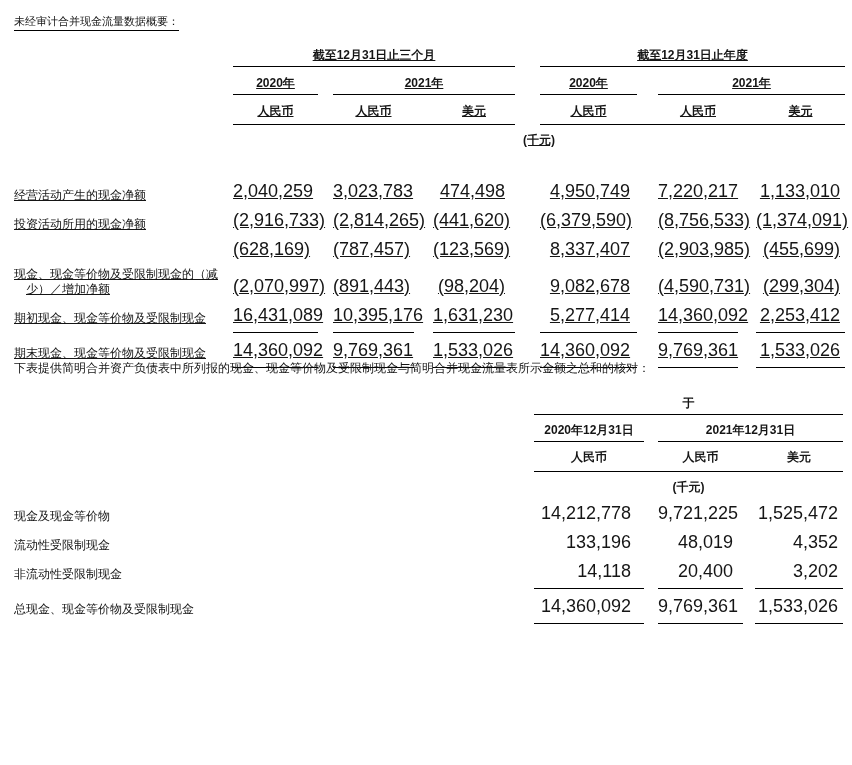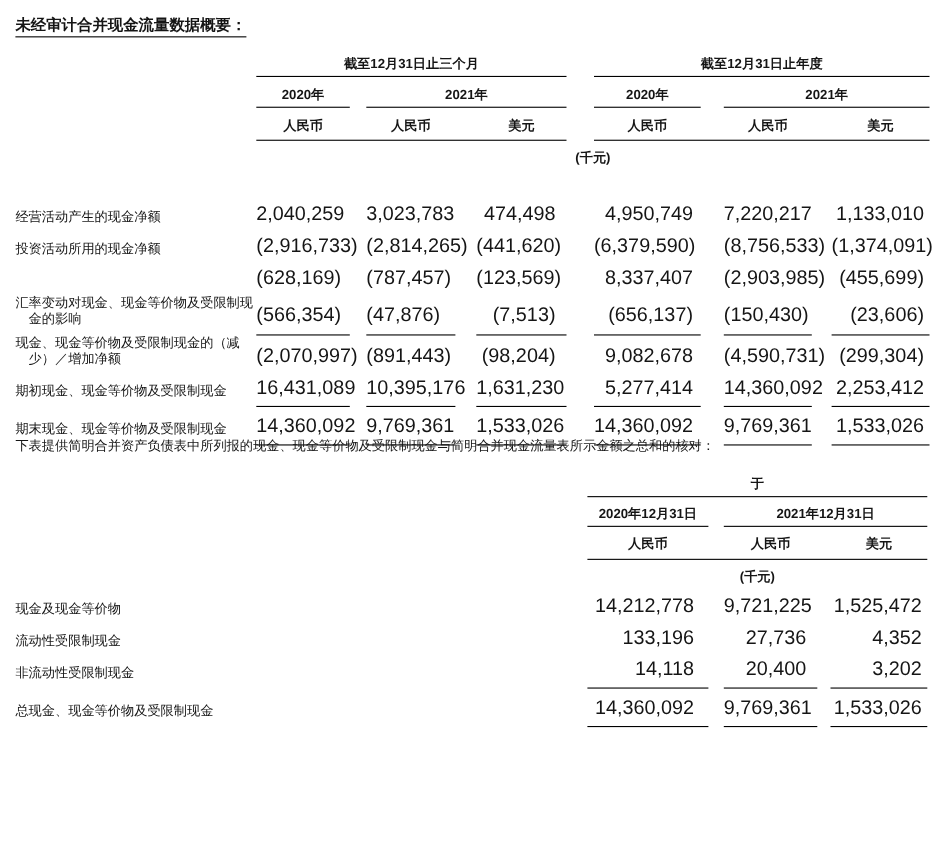--- a/index.html
+++ b/index.html
@@ -4,25 +4,25 @@
 <style>
   html,body{margin:0;padding:0;background:#fff;}
   body{
     width:852px;height:765px;box-sizing:border-box;
     padding:14px 0 0 14px;
     color:#151515;
     font-family:"Liberation Sans","DejaVu Sans",sans-serif;
     font-size:12px;line-height:1.25;
   }
   .title{
-    display:inline-block;font-weight:bold;font-size:14px;
+    display:inline-block;font-weight:normal;font-size:11px;
     border-bottom:1.5px solid #000;padding-bottom:1px;margin-bottom:1px;
   }
   
-  .g1{display:grid;grid-template-columns:219px 85px 15px 81px 19px 82px 25px 97px 21px 80px 18px 89px;align-items:end;}
+  .g1{display:grid;grid-template-columns:219px 85px 15px 81px 19px 82px 25px 97px 21px 80px 18px 89px;align-items:end;text-decoration:underline;}
   .g2{display:grid;grid-template-columns:520px 110px 14px 85px 12px 88px;align-items:end;}
   
   .cA{grid-column:2}.cB{grid-column:4}.cC{grid-column:6}
   .cD{grid-column:8}.cE{grid-column:10}.cF{grid-column:12}
   .sL{grid-column:2/7}.sR{grid-column:8/13}.sAll{grid-column:2/13}
   
   .w1{grid-column:2}.w2{grid-column:4}.w3{grid-column:6}
   .s2a{grid-column:4/7}.s2All{grid-column:2/7}
   
   .hd{font-weight:bold;text-align:center;white-space:nowrap;font-size:12px;}
@@ -95,29 +95,20 @@
     <div class="num cF">(1,374,091)</div>
   </div>
   <div class="g1 drow">
     <div class="num cA">(628,169)</div>
     <div class="num cB">(787,457)</div>
     <div class="num cC">(123,569)</div>
     <div class="num cD">8,337,407</div>
     <div class="num cE">(2,903,985)</div>
     <div class="num cF">(455,699)</div>
   </div>
-  <div class="g1 drow mt4">
-    <div class="label">汇率变动对现金、现金等价物及受限制现金的影响</div>
-    <div class="num cA sum">(566,354)</div>
-    <div class="num cB sum">(47,876)</div>
-    <div class="num cC sum">(7,513)</div>
-    <div class="num cD sum">(656,137)</div>
-    <div class="num cE sum">(150,430)</div>
-    <div class="num cF sum">(23,606)</div>
-  </div>
   <div class="g1 drow mt6">
     <div class="label">现金、现金等价物及受限制现金的（减少）／增加净额</div>
     <div class="num cA">(2,070,997)</div>
     <div class="num cB">(891,443)</div>
     <div class="num cC">(98,204)</div>
     <div class="num cD">9,082,678</div>
     <div class="num cE">(4,590,731)</div>
     <div class="num cF">(299,304)</div>
   </div>
   <div class="g1 drow">
@@ -166,21 +157,21 @@
 
   <div class="g2 drow">
     <div class="label">现金及现金等价物</div>
     <div class="num w1">14,212,778</div>
     <div class="num w2">9,721,225</div>
     <div class="num w3">1,525,472</div>
   </div>
   <div class="g2 drow">
     <div class="label">流动性受限制现金</div>
     <div class="num w1">133,196</div>
-    <div class="num w2">27,736</div>
+    <div class="num w2">48,019</div>
     <div class="num w3">4,352</div>
   </div>
   <div class="g2 drow">
     <div class="label">非流动性受限制现金</div>
     <div class="num w1 sum">14,118</div>
     <div class="num w2 sum">20,400</div>
     <div class="num w3 sum">3,202</div>
   </div>
   <div class="g2 drow mt6">
     <div class="label">总现金、现金等价物及受限制现金</div>

